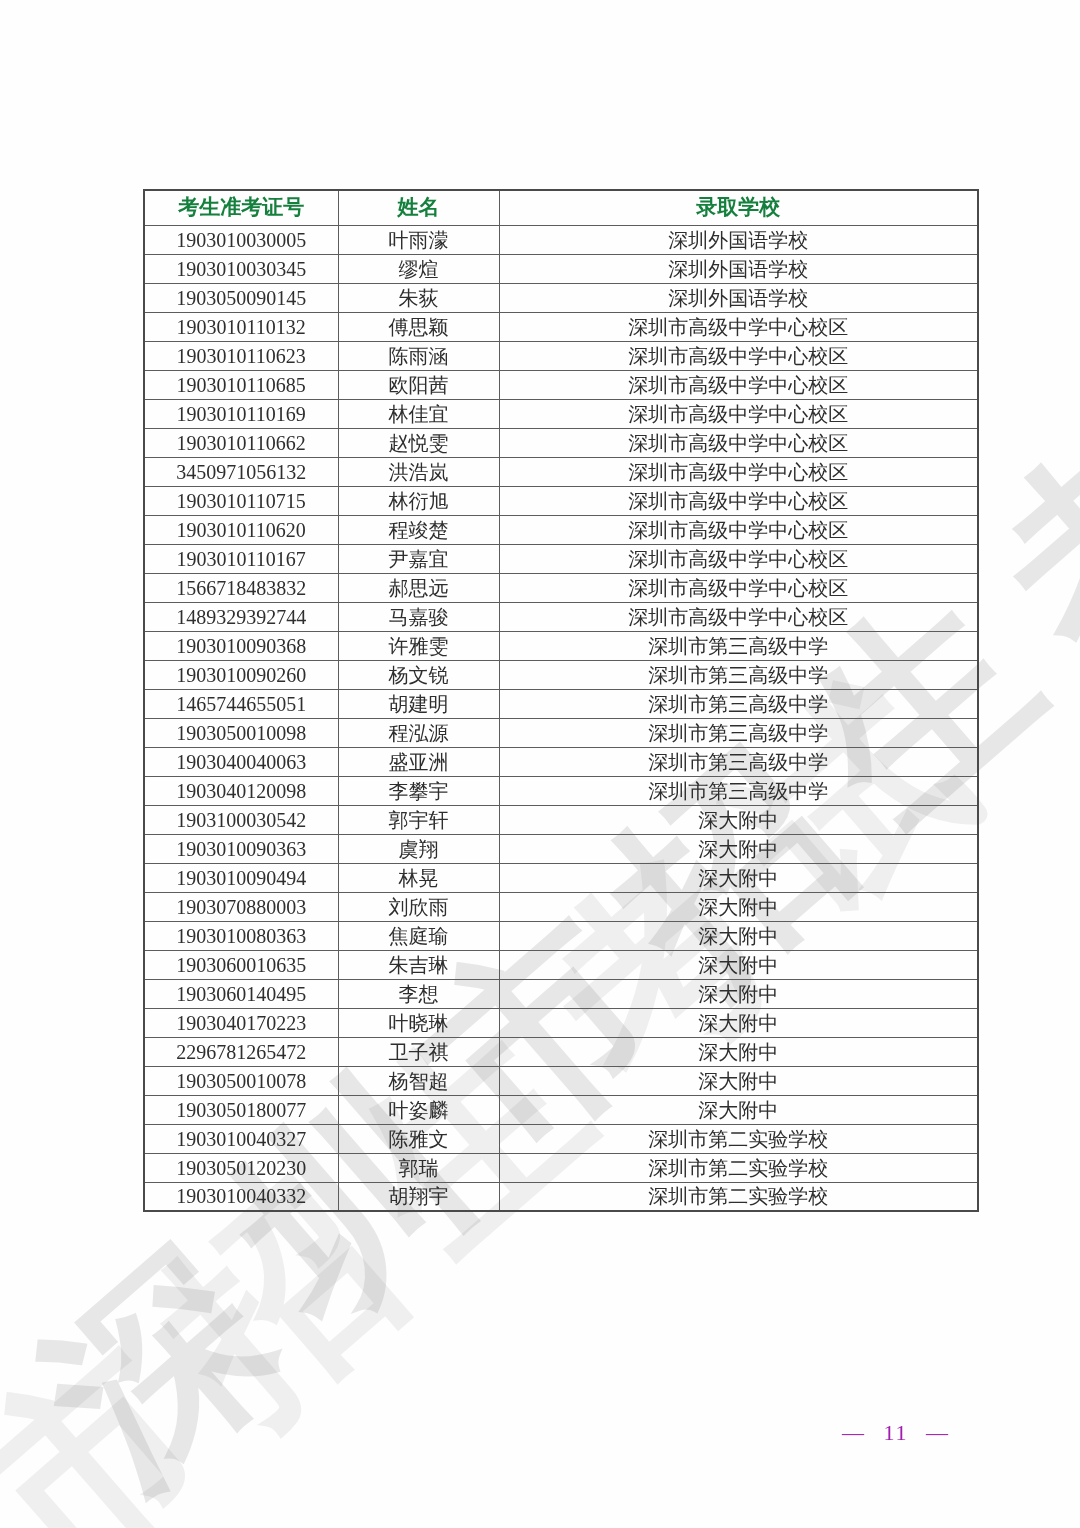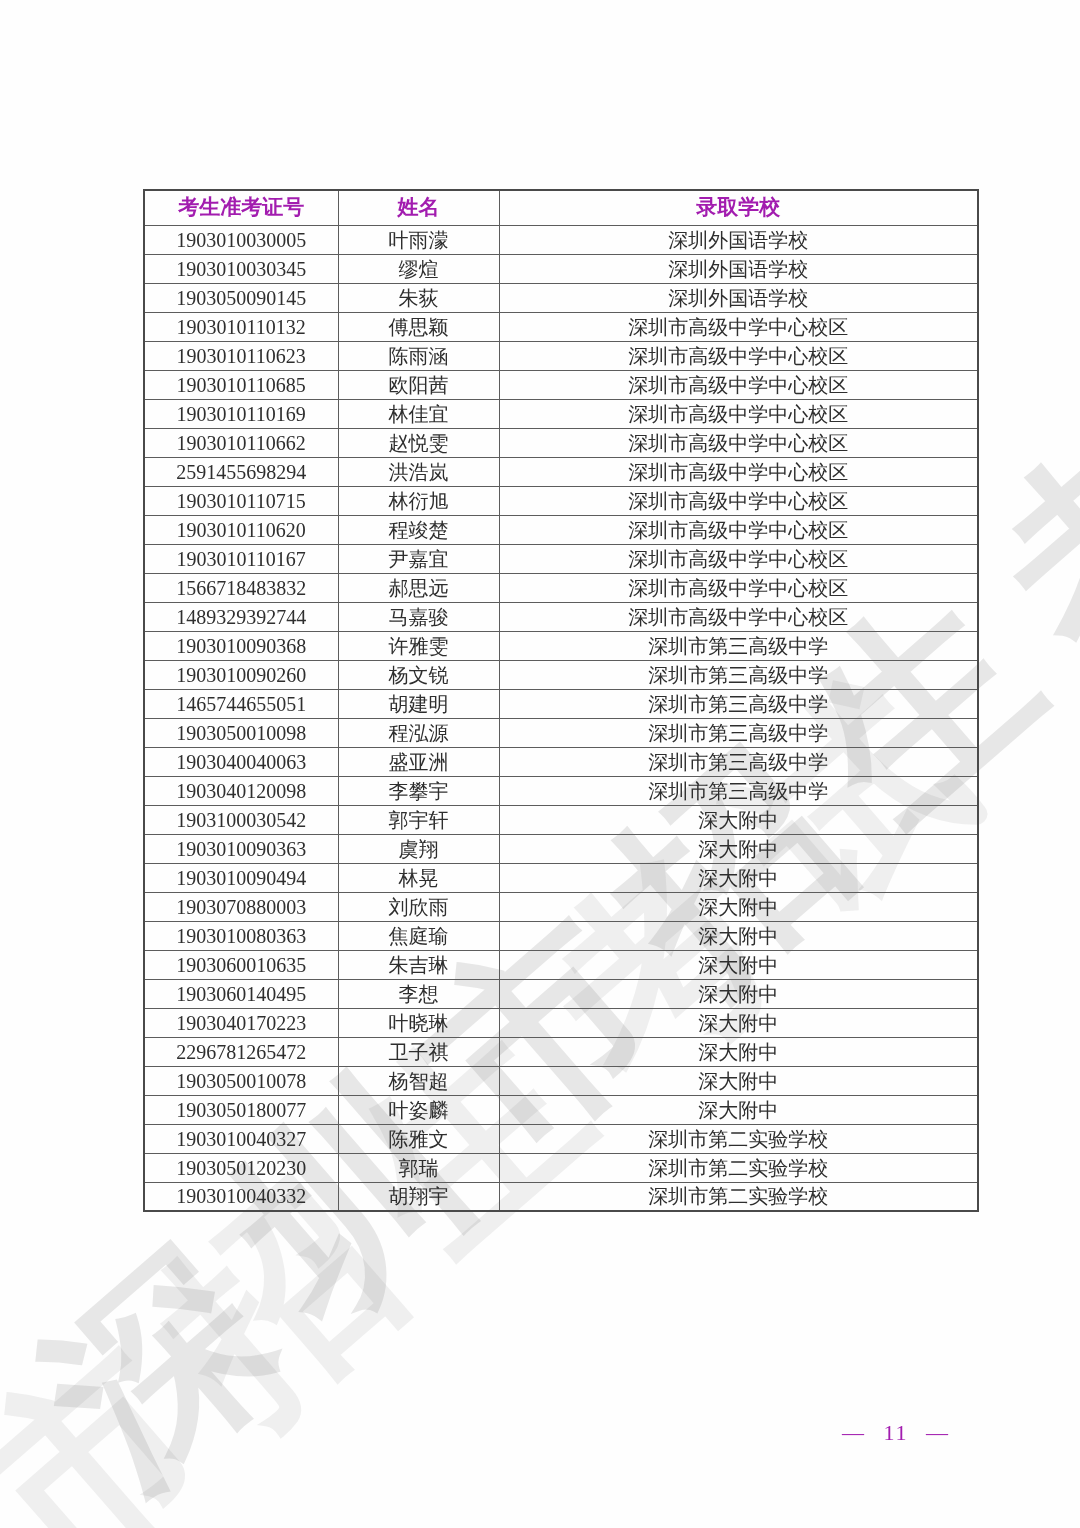--- a/index.html
+++ b/index.html
@@ -66,21 +66,21 @@
     font-size: 20px;
     line-height: 1;
     padding: 0;
     overflow: hidden;
     white-space: nowrap;
   }
   table.admissions th {
     height: 35px;
     font-size: 21px;
     font-weight: bold;
-    color: #a21caf;
+    color: #15803d;
   }
   table.admissions td { height: 29px; color: #2e2e2e; }
   table.admissions { border: 2px solid #4a4a4a; }
   .pagenum {
     position: absolute;
     left: 796px;
     top: 1420px;
     width: 200px;
     text-align: center;
     font-size: 22px;
@@ -146,21 +146,21 @@
           <td>1903010110169</td>
           <td>林佳宜</td>
           <td>深圳市高级中学中心校区</td>
         </tr>
         <tr>
           <td>1903010110662</td>
           <td>赵悦雯</td>
           <td>深圳市高级中学中心校区</td>
         </tr>
         <tr>
-          <td>2591455698294</td>
+          <td>3450971056132</td>
           <td>洪浩岚</td>
           <td>深圳市高级中学中心校区</td>
         </tr>
         <tr>
           <td>1903010110715</td>
           <td>林衍旭</td>
           <td>深圳市高级中学中心校区</td>
         </tr>
         <tr>
           <td>1903010110620</td>

